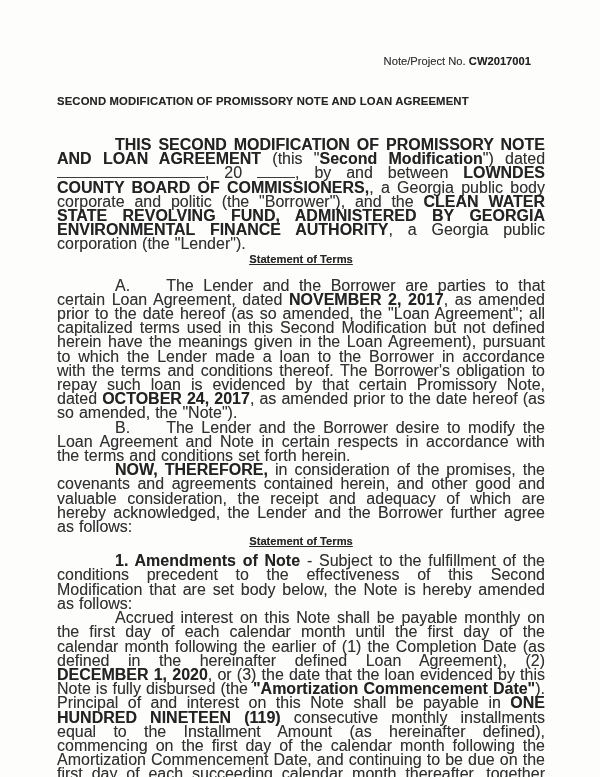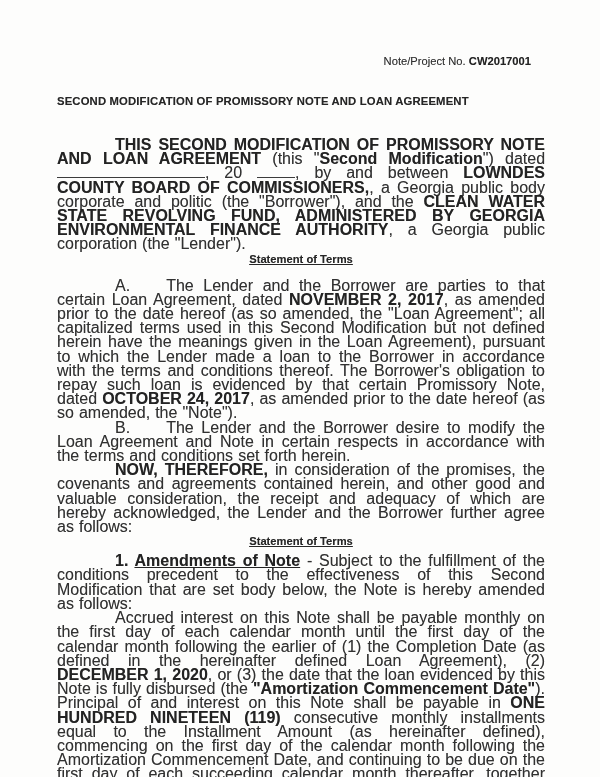--- a/index.html
+++ b/index.html
@@ -43,21 +43,21 @@
   .heading {
     font-size: 11.2px;
     font-weight: bold;
     text-decoration: underline;
     text-align: center;
     line-height: 14px;
     margin: 0 0 13px 0;
     color: #262626;
   }
   .b { font-weight: bold; color: #232323; }
-  .u { text-decoration: underline; }
+  .u { }
   .tab { display: inline-block; height: 1px; }
   .blank {
     display: inline-block;
     height: 11px;
     border-bottom: 1.2px solid #3c3c3c;
     vertical-align: baseline;
   }
   .mb22 { margin-bottom: 22px; }
   .mb15 { margin-bottom: 15px; }
   .mb12 { margin-bottom: 12px; }

